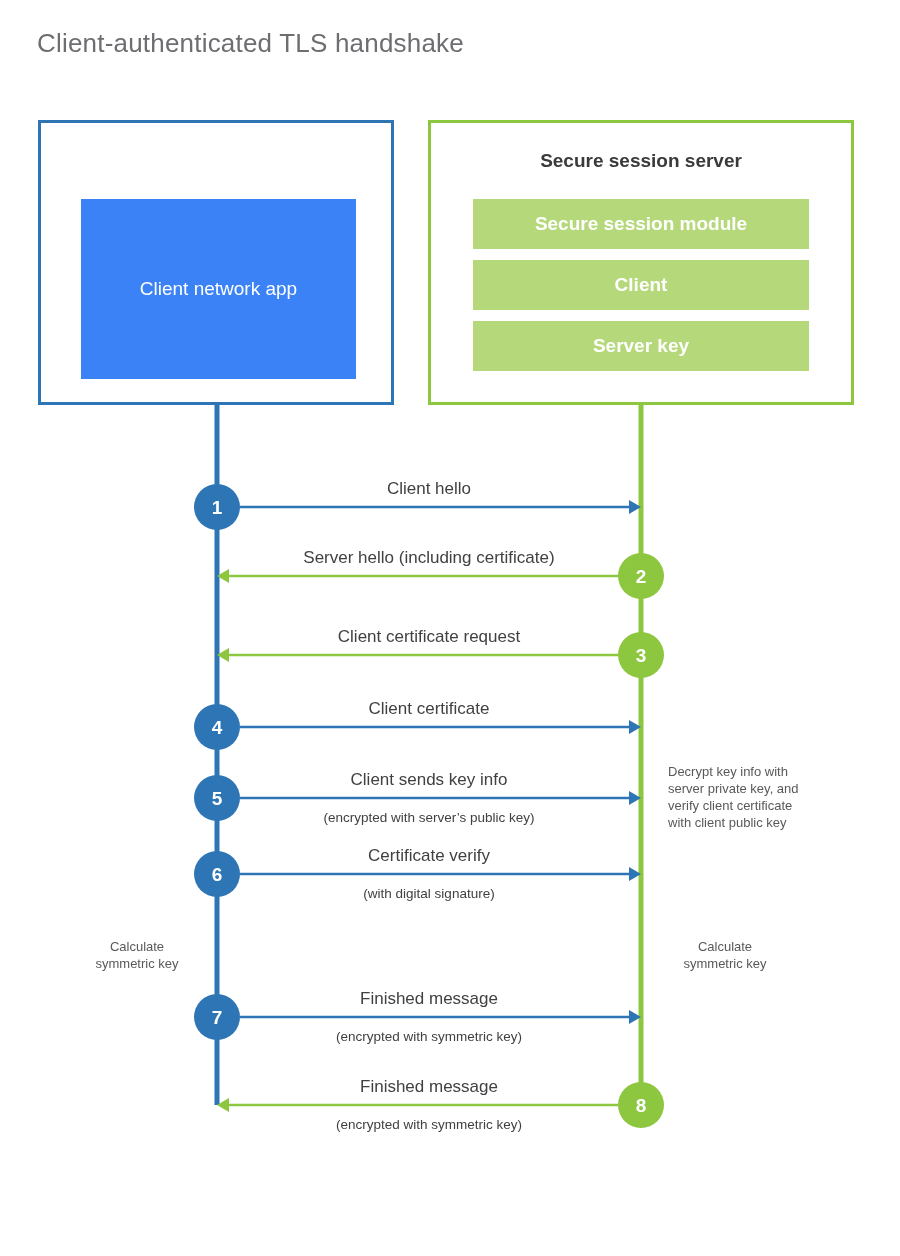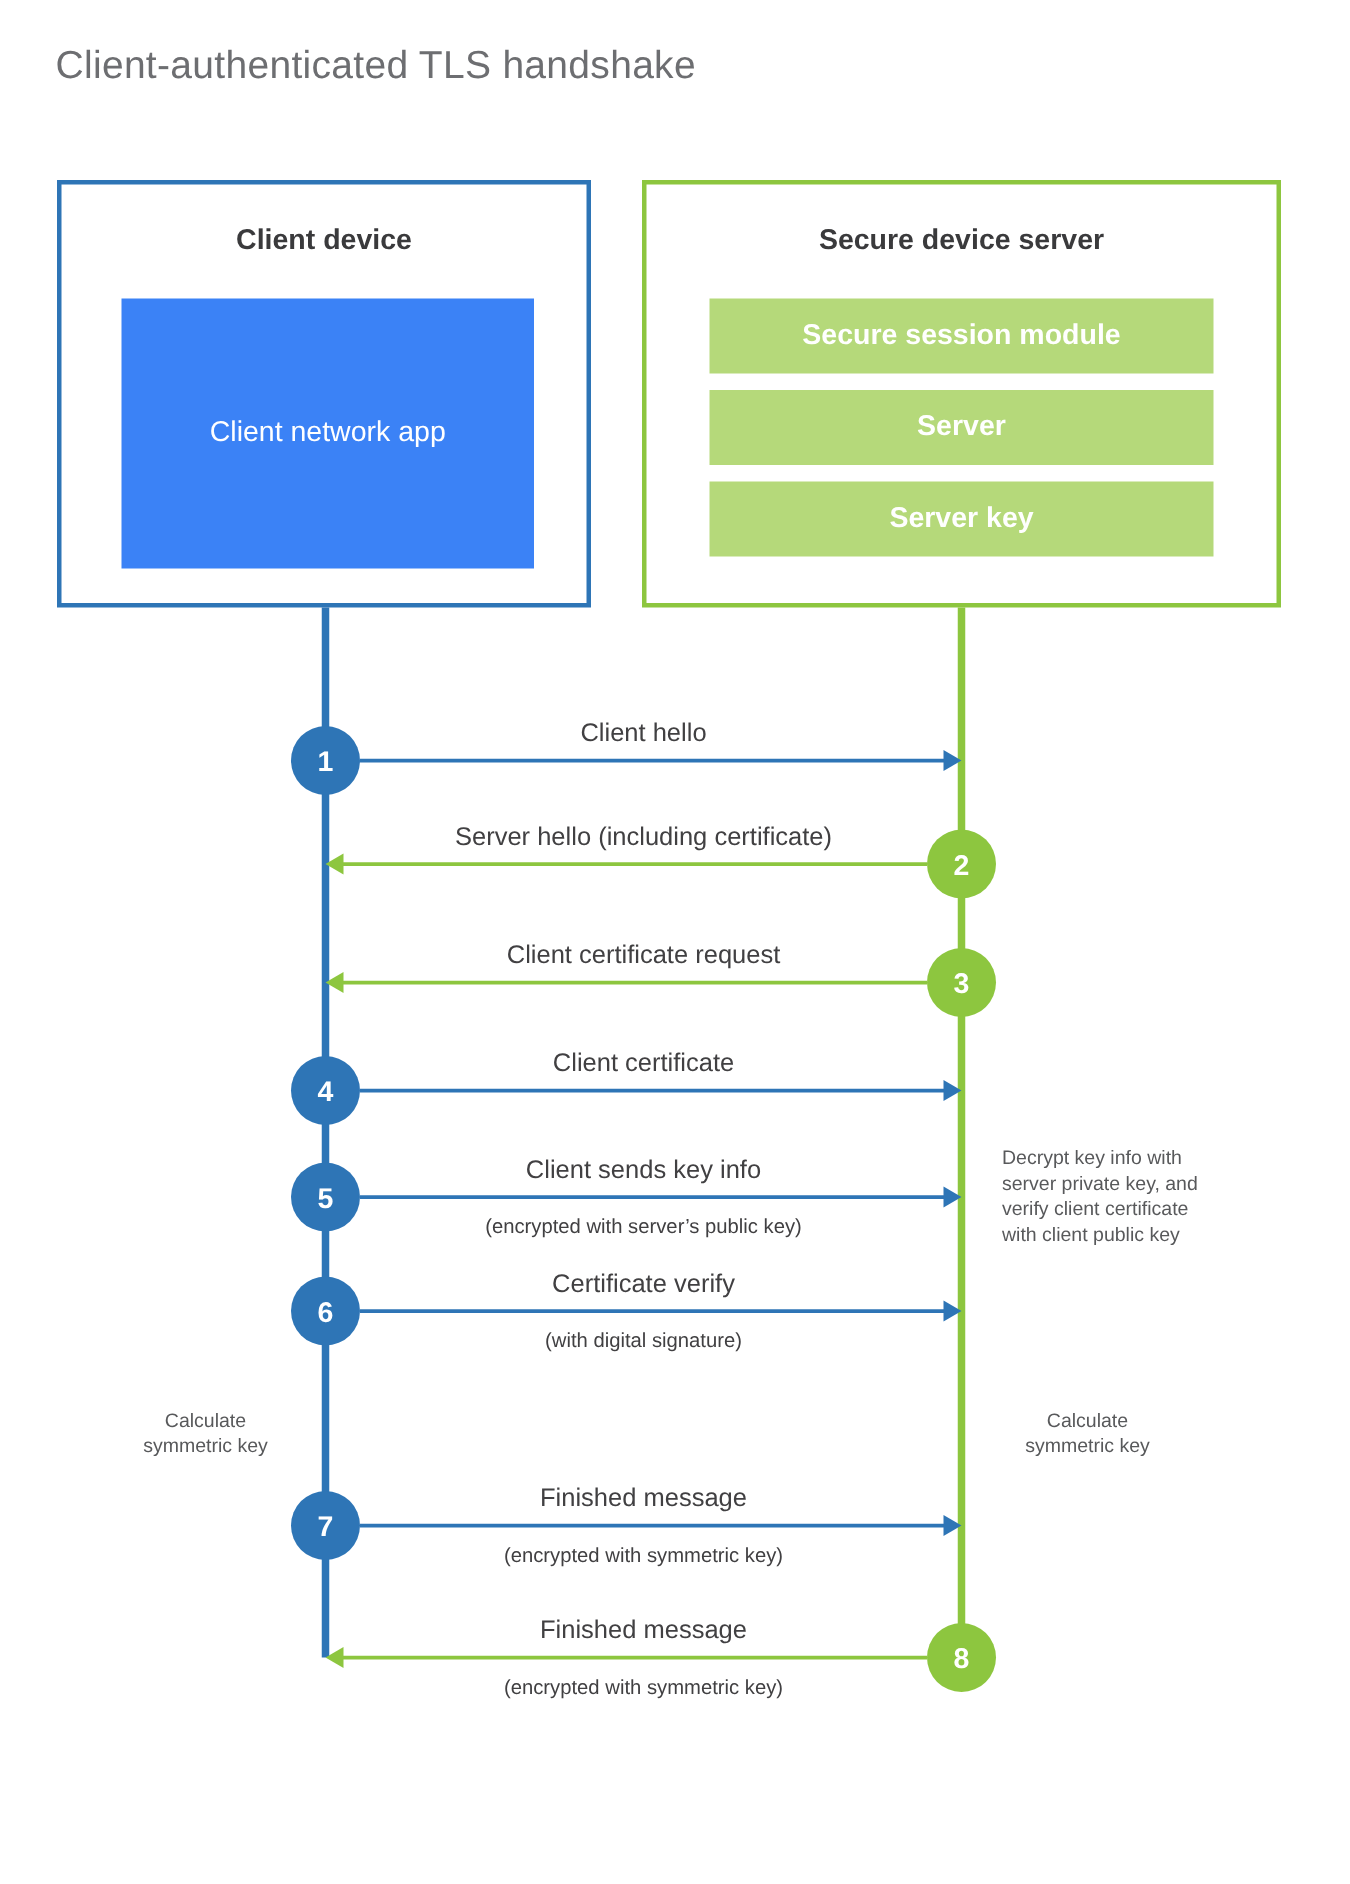--- a/index.html
+++ b/index.html
@@ -145,29 +145,28 @@
   .note-text.left { text-anchor: start; }
 </style>
 </head>
 <body>
 
 <div id="page">
 
   <div class="page-title">Client-authenticated TLS handshake</div>
 
   <div class="party-box client">
-    <div class="party-title">Client device</div>
     <div class="client-app">Client network app</div>
   </div>
 
   <div class="party-box server">
-    <div class="party-title">Secure device server</div>
+    <div class="party-title">Secure session server</div>
     <div class="server-bars">
       <div class="server-bar">Secure session module</div>
-      <div class="server-bar">Server</div>
+      <div class="server-bar">Client</div>
       <div class="server-bar">Server key</div>
     </div>
   </div>
 
   <svg id="seq" viewBox="0 0 900 1256" xmlns="http://www.w3.org/2000/svg">
     <g>
       <line id="lifeline-client" class="lifeline-blue" x1="217" y1="405" x2="217" y2="1105"></line>
       <line id="lifeline-server" class="lifeline-green" x1="641" y1="405" x2="641" y2="1105"></line>
     </g>
     <g id="messages">

